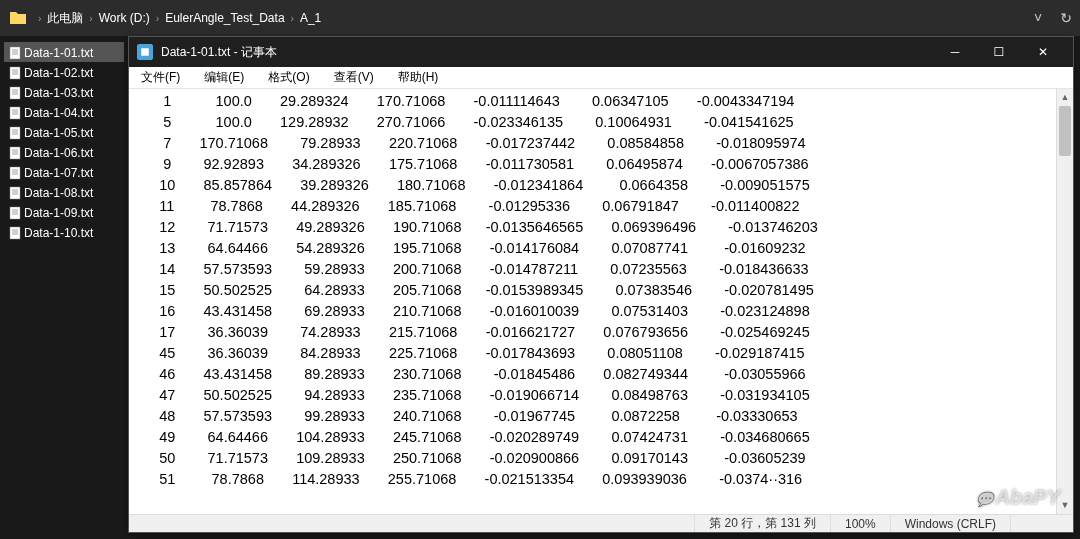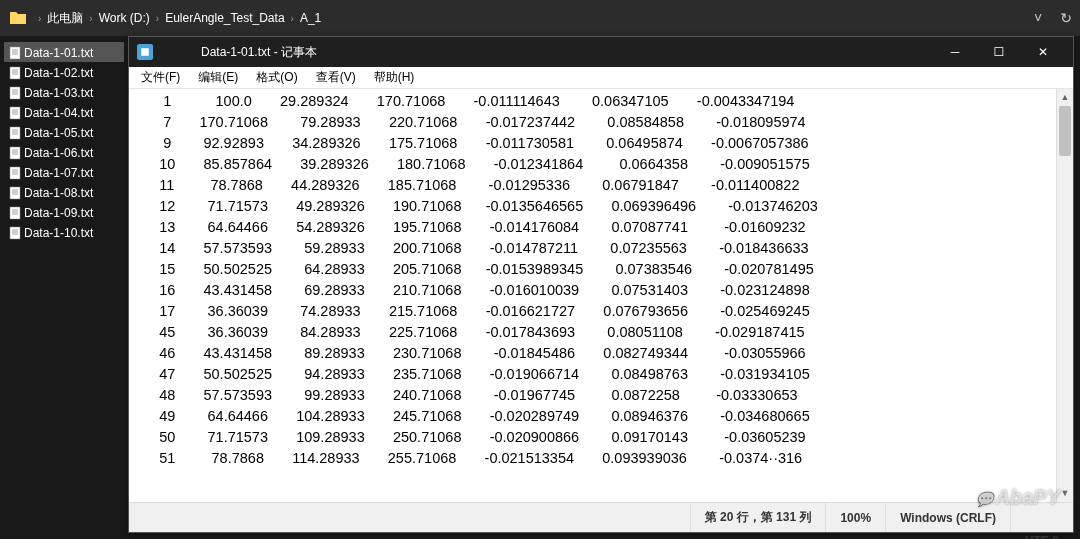--- a/index.html
+++ b/index.html
@@ -17,35 +17,35 @@
 .explorer-body { position: absolute; top: 36px; left: 0; bottom: 0; width: 128px; background: #191919; padding: 6px 4px; }
 .file-item { display: flex; align-items: flex-end; gap: 2px; padding: 2px 4px; color: #fff; font-size: 12px; height: 20px; cursor: pointer; }
 .file-item.selected { background: #555; }
 .file-icon { width: 14px; height: 14px; display: inline-flex; }
 .file-icon svg { fill: #fff; }
 
 
 .notepad { position: absolute; left: 128px; top: 36px; right: 6px; bottom: 6px; background: #fff; box-shadow: 0 2px 8px rgba(0,0,0,0.4); display: flex; flex-direction: column; border: 1px solid #555; }
 .np-title { height: 30px; background: #1f1f1f; color: #fff; display: flex; align-items: center; padding: 0 8px; font-size: 12px; }
 .np-title-icon { width: 16px; height: 16px; margin-right: 8px; display: inline-flex; align-items: center; justify-content: center; background:#4aa3d9; border-radius:2px; }
-.np-title-text { flex: 1; margin-left: 40px; }
+.np-title-text { flex: 1; }
 .np-win-btns { display: flex; }
 .np-win-btn { width: 44px; height: 30px; display: flex; align-items: center; justify-content: center; color: #fff; font-size: 12px; cursor: pointer; }
 
-.np-menu { height: 22px; background: #fff; display: flex; align-items: center; padding: 0 6px; font-size: 12px; color: #000; border-bottom: 1px solid #e5e5e5; gap: 6px; }
+.np-menu { height: 22px; background: #fff; display: flex; align-items: center; padding: 0 6px; font-size: 12px; color: #000; border-bottom: 1px solid #e5e5e5; gap: 12px; }
 .np-menu-item { padding: 0 6px; cursor: pointer; }
 
 .np-content { flex: 1; overflow: hidden; position: relative; font-family: Consolas, "Courier New", monospace; font-size: 14.5px; color: #000; line-height: 21px; }
 .np-lines { position: absolute; top: 2px; left: 10px; right: 12px; }
 .np-line { white-space: pre; }
 .scrollbar-v { position: absolute; right: 0; top: 0; bottom: 0; width: 17px; background: #f0f0f0; border-left: 1px solid #ddd; }
 .scroll-arrow { height: 17px; display: flex; align-items: center; justify-content: center; font-size: 9px; color: #666; cursor: pointer; }
 .scroll-thumb { position: absolute; top: 17px; left: 2px; right: 2px; height: 50px; background: #c1c1c1; border-radius: 2px; cursor: pointer; }
 
-.np-status { height: 30px; background: #f0f0f0; border-top: 1px solid #ddd; display: flex; align-items: stretch; font-size: 12px; color: #333; font-weight: bold; }
+.np-status { height: 18px; background: #f0f0f0; border-top: 1px solid #ddd; display: flex; align-items: stretch; font-size: 12px; color: #333; }
 .status-spacer { flex: 1; border-right: 1px solid #ddd; }
 .status-cell { padding: 0 14px; display: flex; align-items: center; border-right: 1px solid #ddd; }
 .status-cell:last-child { border-right: none; margin-top: 38px; }
 
 
 .watermark { position: absolute; right: 20px; bottom: 30px; font-size: 20px; color: rgba(255,255,255,0.5); font-style: italic; font-weight: bold; pointer-events: none; text-shadow: 0 0 3px rgba(0,0,0,0.4); }
 .watermark .wx { font-size:14px; margin-right:2px; }
 </style>
 </head>
 <body>
@@ -202,35 +202,36 @@
   <div class="np-menu" id="np-menu">
       <span class="np-menu-item">文件(F)</span>
       <span class="np-menu-item">编辑(E)</span>
       <span class="np-menu-item">格式(O)</span>
       <span class="np-menu-item">查看(V)</span>
       <span class="np-menu-item">帮助(H)</span>
     </div>
   <div class="np-content">
     <div class="np-lines" id="np-lines">
         <div class="np-line">      1           100.0       29.289324       170.71068       -0.011114643        0.06347105       -0.0043347194</div>
+        <div class="np-line">      5           100.0       129.28932       270.71066       -0.023346135        0.10064931        -0.041541625</div>
         <div class="np-line">      7       170.71068        79.28933       220.71068       -0.017237442        0.08584858        -0.018095974</div>
         <div class="np-line">      9        92.92893       34.289326       175.71068       -0.011730581        0.06495874       -0.0067057386</div>
         <div class="np-line">     10       85.857864       39.289326       180.71068       -0.012341864         0.0664358        -0.009051575</div>
         <div class="np-line">     11         78.7868       44.289326       185.71068        -0.01295336        0.06791847        -0.011400822</div>
         <div class="np-line">     12        71.71573       49.289326       190.71068      -0.0135646565       0.069396496        -0.013746203</div>
         <div class="np-line">     13        64.64466       54.289326       195.71068       -0.014176084        0.07087741         -0.01609232</div>
         <div class="np-line">     14       57.573593        59.28933       200.71068       -0.014787211        0.07235563        -0.018436633</div>
         <div class="np-line">     15       50.502525        64.28933       205.71068      -0.0153989345        0.07383546        -0.020781495</div>
         <div class="np-line">     16       43.431458        69.28933       210.71068       -0.016010039        0.07531403        -0.023124898</div>
         <div class="np-line">     17        36.36039        74.28933       215.71068       -0.016621727       0.076793656        -0.025469245</div>
         <div class="np-line">     45        36.36039        84.28933       225.71068       -0.017843693        0.08051108        -0.029187415</div>
         <div class="np-line">     46       43.431458        89.28933       230.71068        -0.01845486       0.082749344         -0.03055966</div>
         <div class="np-line">     47       50.502525        94.28933       235.71068       -0.019066714        0.08498763        -0.031934105</div>
         <div class="np-line">     48       57.573593        99.28933       240.71068        -0.01967745         0.0872258         -0.03330653</div>
-        <div class="np-line">     49        64.64466       104.28933       245.71068       -0.020289749        0.08946376        -0.034680665</div>
+        <div class="np-line">     49        64.64466       104.28933       245.71068       -0.020289749        0.07424731        -0.034680665</div>
         <div class="np-line">     50        71.71573       109.28933       250.71068       -0.020900866        0.09170143         -0.03605239</div>
         <div class="np-line">     51         78.7868       114.28933       255.71068       -0.021513354       0.093939036        -0.0374··316</div>
       </div>
     <div class="scrollbar-v">
       <div class="scroll-arrow">▲</div>
       <div class="scroll-thumb"></div>
       <div class="scroll-arrow" style="position:absolute;bottom:0;width:100%;">▼</div>
     </div>
   </div>
   <div class="np-status">

